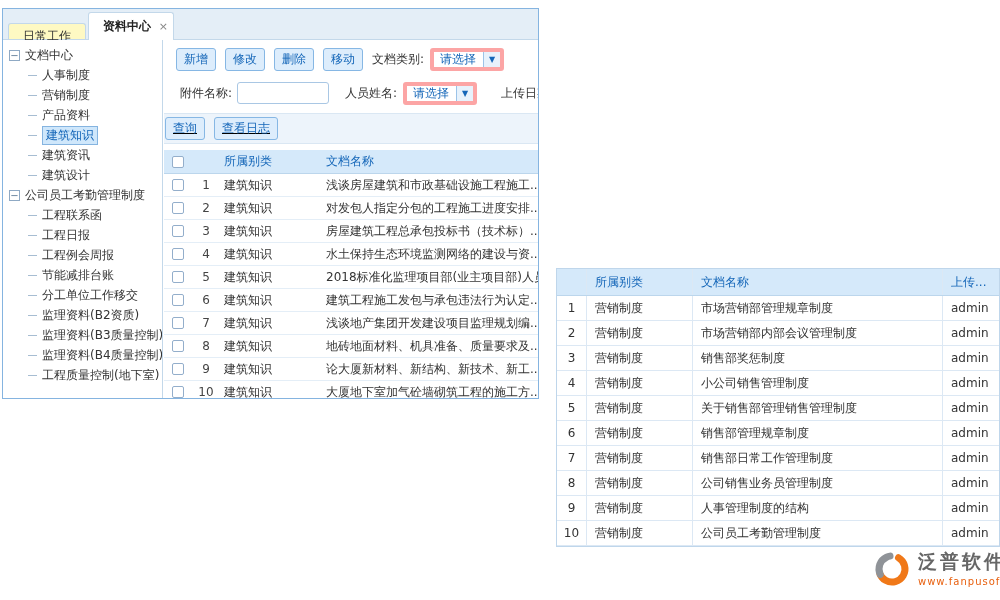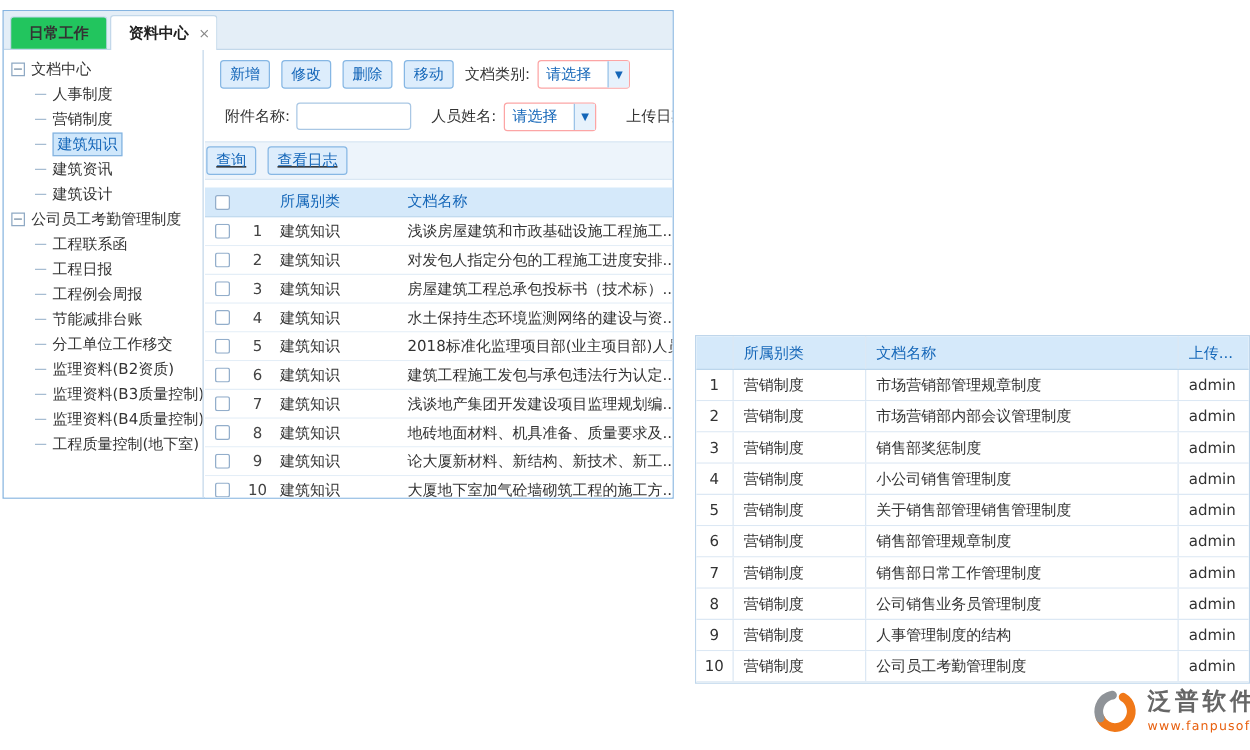--- a/index.html
+++ b/index.html
@@ -5,23 +5,23 @@
   * { box-sizing: border-box; margin: 0; padding: 0; }
   html,body { width:1000px; height:600px; background:#fff; overflow:hidden;
     font-family:"DejaVu Sans","Liberation Sans",sans-serif; }
   .stage { position:relative; width:1000px; height:600px; background:#fff; }
 
   
   .panel1 { position:absolute; left:2px; top:8px; width:537px; height:391px;
     border:1px solid #85B4E0; background:#fff; overflow:hidden; }
   .tabbar { position:absolute; left:0; top:0; right:0; height:31px; background:#E4EEF7;
     border-bottom:1px solid #C3D8EA; display:flex; align-items:flex-end; padding-left:5px; }
-  .tab { height:26px; line-height:25px; padding:0 14px; font-size:12px; color:#333;
-    background:#22c55e; border:1px solid #C3D8EA; border-bottom:none;
-    border-radius:3px 3px 0 0; position:relative; margin-right:2px;font-weight:bold; }
+  .tab { height:16px; line-height:25px; padding:0 14px; font-size:12px; color:#333;
+    background:#fef9c3; border:1px solid #C3D8EA; border-bottom:none;
+    border-radius:3px 3px 0 0; position:relative; margin-right:2px; }
   .tab.active { background:#fff; font-weight:bold; color:#222; height:28px; line-height:27px;
     margin-bottom:-1px; padding-right:22px; }
   .tab .close { position:absolute; right:5px; top:0px; font-size:11px; color:#888; font-weight:normal; cursor:pointer; }
 
   .sidebar { position:absolute; left:0; top:31px; width:160px; bottom:0;
     border-right:1px solid #C3D8EA; background:#fff; padding-top:5px; overflow:hidden; }
   .titem { height:20px; display:flex; align-items:center; font-size:12px; color:#333; white-space:nowrap; cursor:default; }
   .titem.root { padding-left:6px; }
   .titem.leaf { padding-left:25px; }
   .boxicon { width:11px; height:11px; border:1px solid #8FA9C4; background:#fff; color:#5A7894;
@@ -32,21 +32,21 @@
   .content { position:absolute; left:161px; top:31px; right:0; bottom:0; background:#fff; overflow:hidden; }
   .frow { position:absolute; left:0; display:flex; align-items:center; white-space:nowrap; }
   .row1 { top:7px; height:24px; padding-left:12px; }
   .row2 { top:41px; height:24px; padding-left:16px; }
   .row3 { top:73px; height:31px; padding-left:1px; right:0; background:#EDF4FB;
     border-top:1px solid #DAE7F3; border-bottom:1px solid #DAE7F3;text-decoration:underline; }
   .btn { height:23px; line-height:21px; padding:0 7px; background:#DDEDFC; border:1px solid #86B7E4;
     border-radius:3px; color:#1466B8; font-size:12px; margin-right:9px; cursor:pointer; }
   .flabel { font-size:12px; color:#333; }
   .ml18 { } .ml16 { margin-left:16px; } .ml24 { margin-left:24px; }
-  .select { display:inline-flex; width:74px; height:23px; border:1px solid #fca5a5; border-radius:3px;
+  .select { display:inline-flex; width:74px; height:23px; border:4px solid #fca5a5; border-radius:3px;
     background:#fff; align-items:center; margin-left:6px; cursor:pointer; flex:none; }
   .selval { flex:1; padding-left:6px; font-size:12px; color:#1466B8; }
   .selarrow { width:17px; height:100%; border-left:1px solid #9CC3E8; background:#E7F2FC; color:#1466B8;
     font-size:8px; display:flex; align-items:center; justify-content:center; }
   .txt { width:92px; height:22px; border:1px solid #A9C7E4; border-radius:3px; margin-left:5px;
     font-size:12px; padding:0 4px; color:#333; }
 
   .dtable { position:absolute; left:0; top:110px; right:0; bottom:0; }
   .thead { height:24px; background:#D5E9FA; display:flex; color:#1466B8; font-size:12px;
     align-items:center; border-bottom:1px solid #BCD6EC; }
@@ -102,20 +102,24 @@
         <span class="lbl">文档中心</span>
       </div>
       <div class="titem leaf">
         <span class="dash"></span>
         <span class="lbl">人事制度</span>
       </div>
       <div class="titem leaf">
         <span class="dash"></span>
         <span class="lbl">营销制度</span>
       </div>
+      <div class="titem leaf">
+        <span class="dash"></span>
+        <span class="lbl">产品资料</span>
+      </div>
       <div class="titem leaf selected">
         <span class="dash"></span>
         <span class="lbl">建筑知识</span>
       </div>
       <div class="titem leaf">
         <span class="dash"></span>
         <span class="lbl">建筑资讯</span>
       </div>
       <div class="titem leaf">
         <span class="dash"></span>

